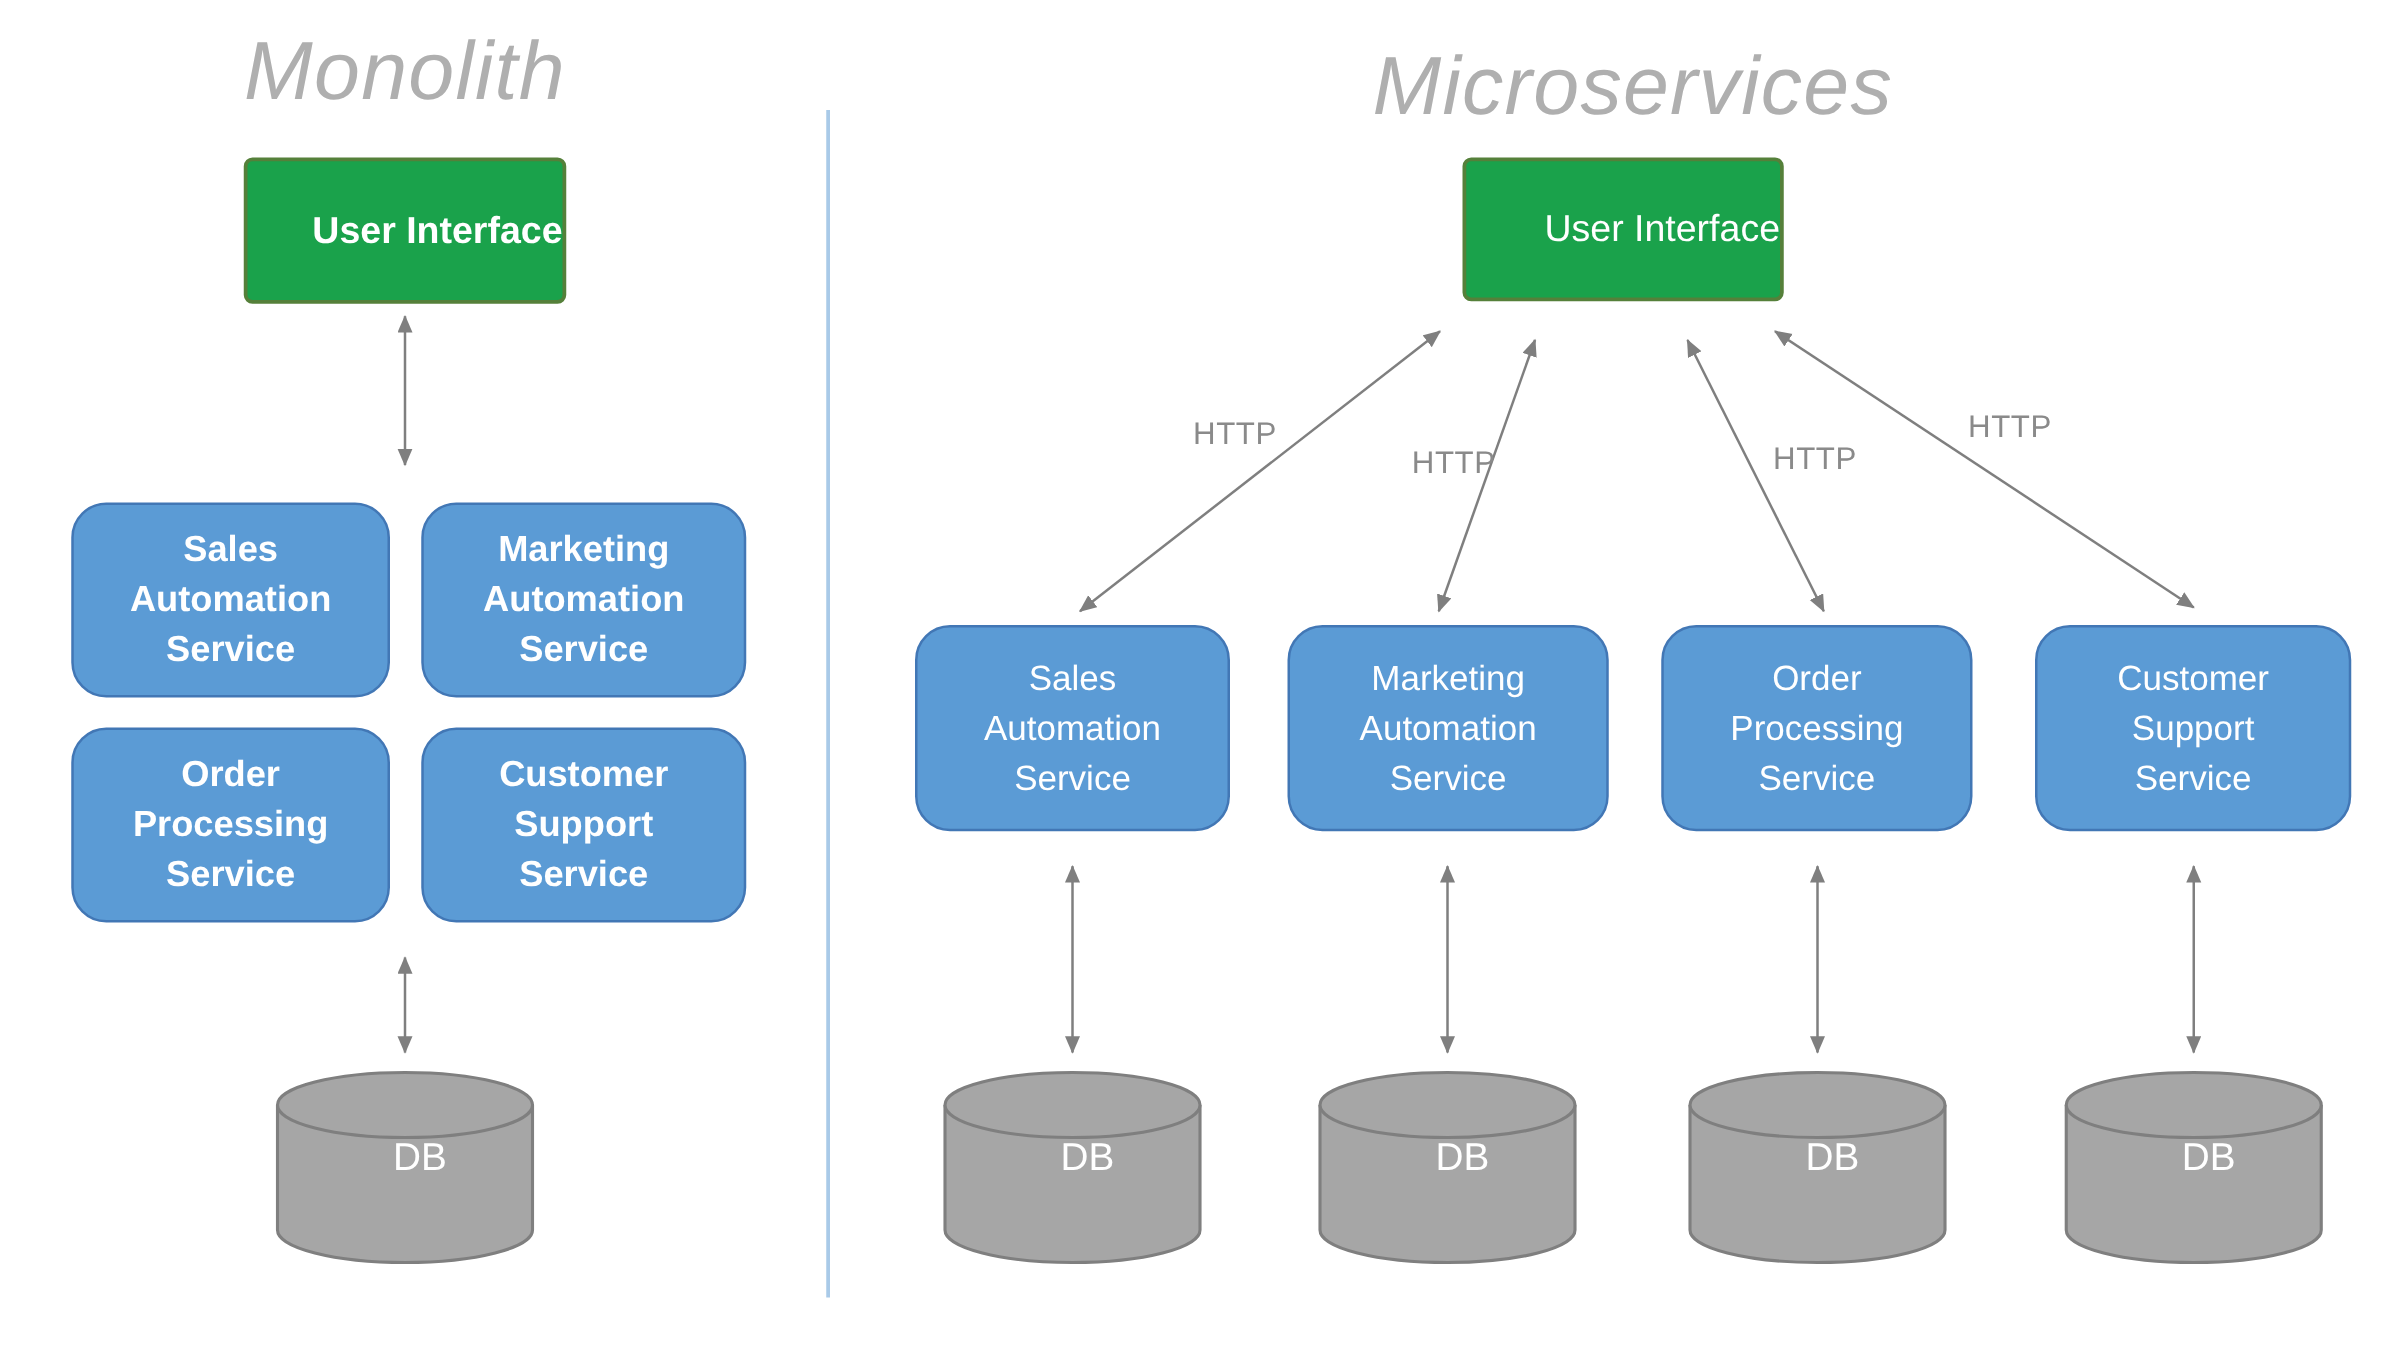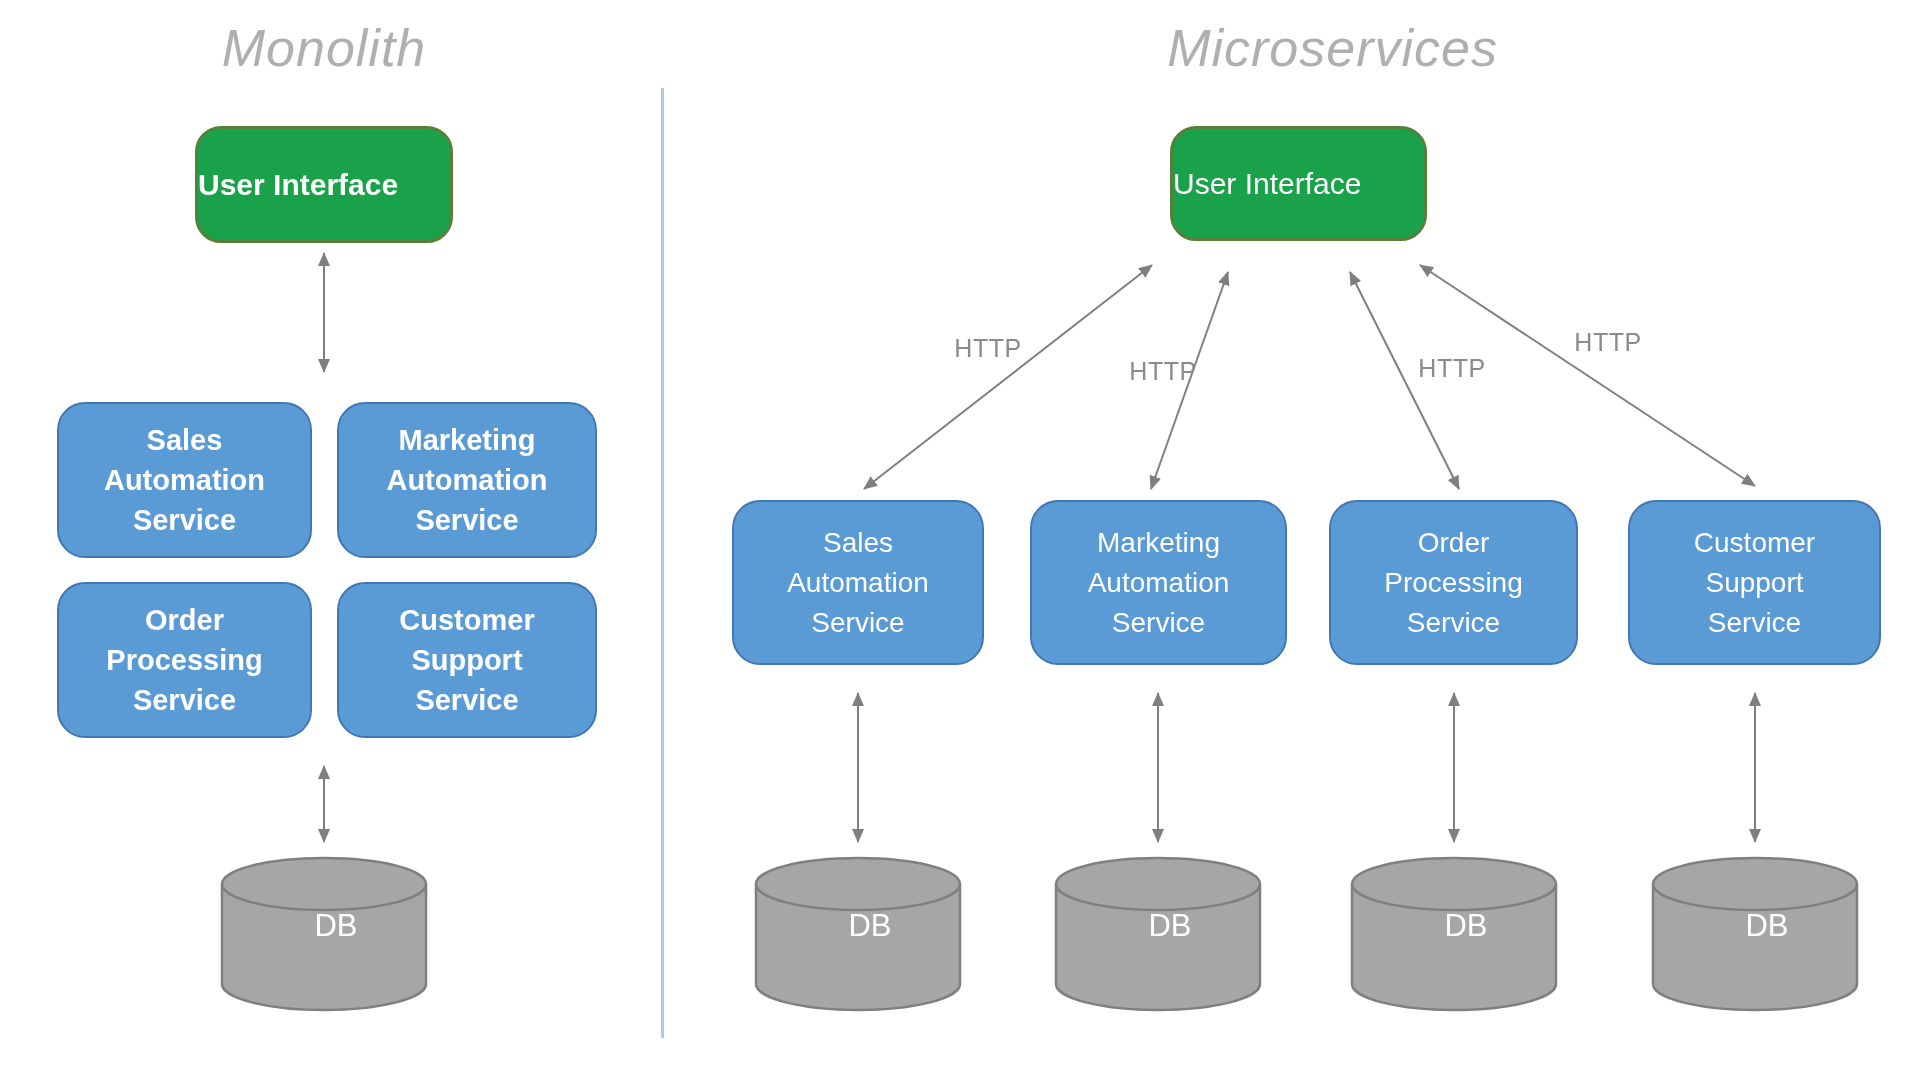--- a/index.html
+++ b/index.html
@@ -15,30 +15,30 @@
     background:#ffffff;
     font-family:"Liberation Sans", sans-serif;
     position:relative;
     overflow:hidden;
   }
   .panel-title{
     position:absolute;
     width:400px;height:70px;
     text-align:center;
     font-style:italic;
-    font-size:52px;
+    font-size:66px;
     color:var(--title);
     letter-spacing:1px;
   }
   .ui-box{
     position:absolute;
     background:var(--green-fill);
     border:3px solid var(--green-border);
-    border-radius:26px;
-    display:flex;align-items:center;justify-content:flex-start;
+    border-radius:7px;
+    display:flex;align-items:center;justify-content:flex-end;
     color:var(--text);
     font-size:30px;
     white-space:nowrap;
   }
   .service-box{
     position:absolute;
     background:var(--blue-fill);
     border:2px solid var(--blue-border);
     border-radius:28px;
     display:flex;align-items:center;
@@ -129,21 +129,21 @@
   <div class="db-cylinder" style="left:219px;top:856px;width:210px;height:156px;">
     <svg width="210" height="156" viewBox="0 0 210 156">
       <path d="M3 28 L3 128 A102 26 0 0 0 207 128 L207 28" fill="var(--gray-fill)" stroke="var(--gray-border)" stroke-width="2.5"></path>
       <ellipse cx="105" cy="28" rx="102" ry="26" fill="var(--gray-fill)" stroke="var(--gray-border)" stroke-width="2.5"></ellipse>
     </svg>
     <div class="db-label">DB</div>
   </div>
 </div>
 
 <div>
-  <div class="panel-title" style="left:1098px;top:18px;text-align:right;">Microservices</div>
+  <div class="panel-title" style="left:1098px;top:30px;text-align:right;">Microservices</div>
 
   <div class="ui-box micro-ui" style="left:1170px;top:126px;width:257px;height:115px;">
     <span>User Interface</span>
   </div>
 
   <div class="http-label" style="left:988px;top:348px;">HTTP</div>
   <div class="http-label" style="left:1163px;top:371px;">HTTP</div>
   <div class="http-label" style="left:1452px;top:368px;">HTTP</div>
   <div class="http-label" style="left:1608px;top:342px;">HTTP</div>
 

